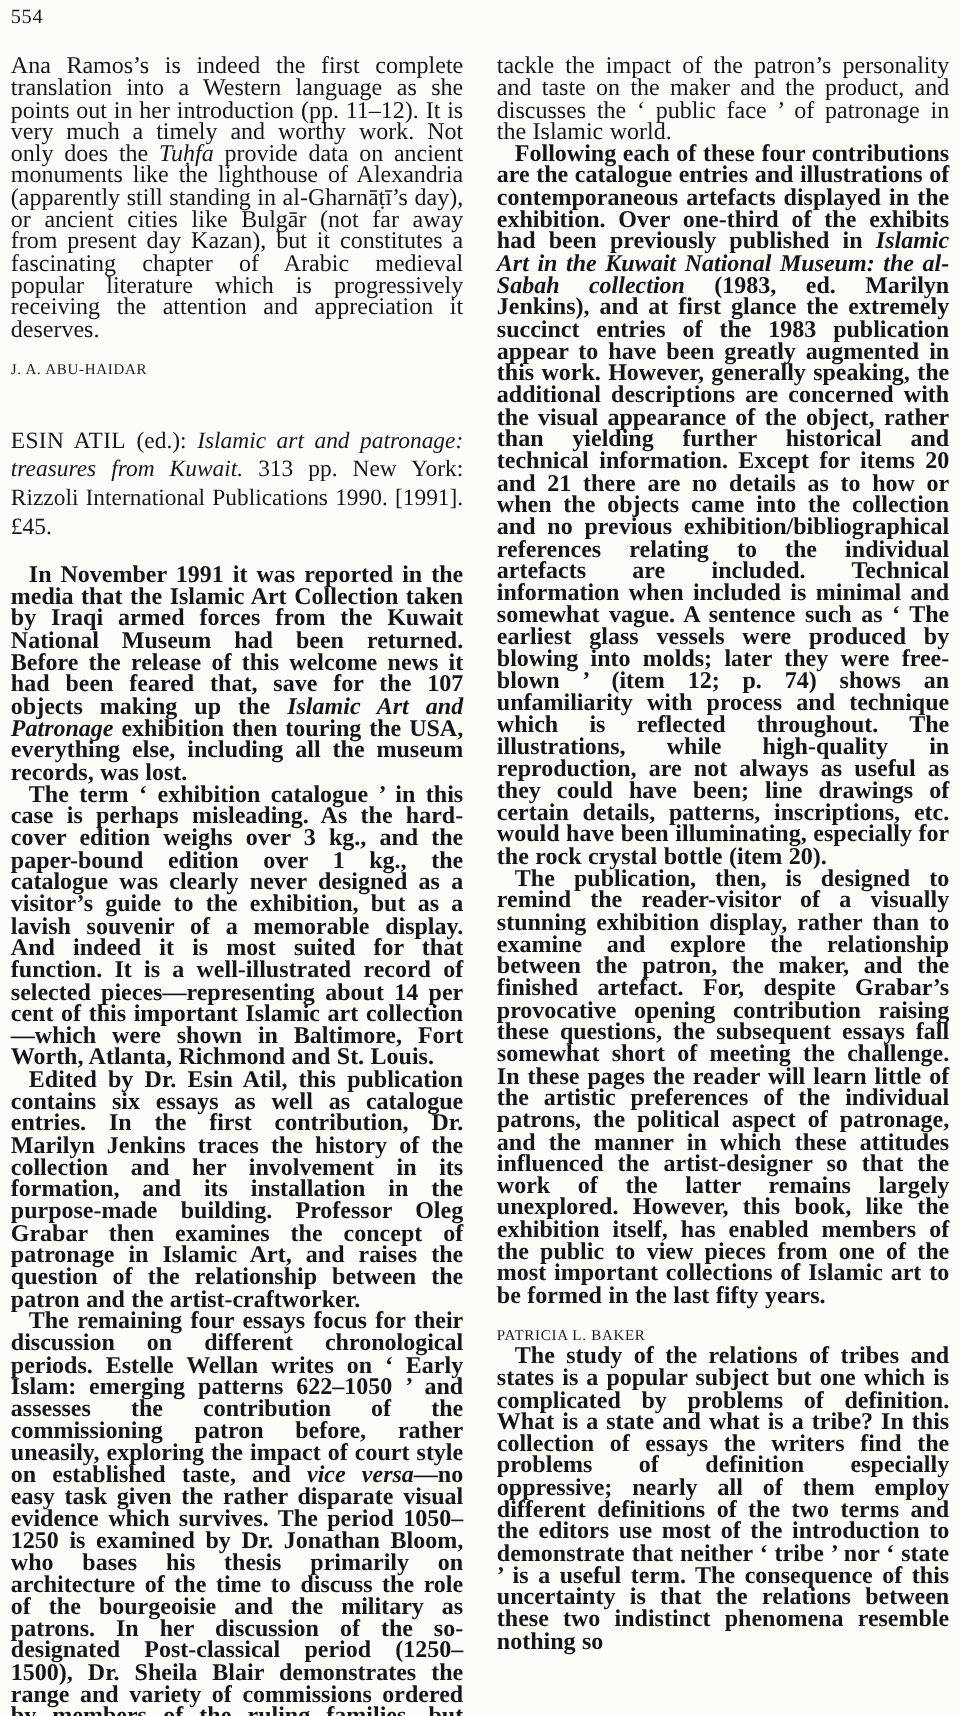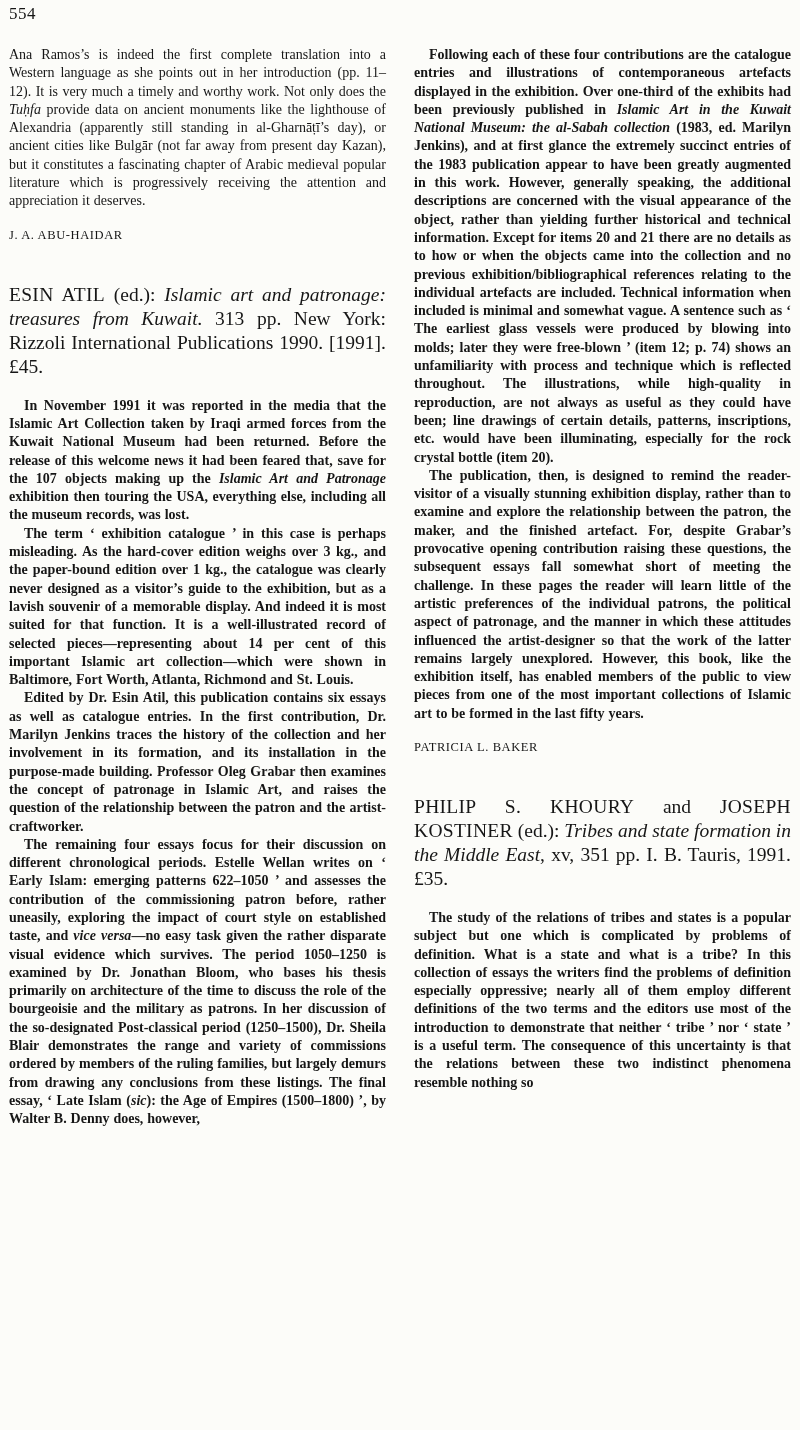--- a/index.html
+++ b/index.html
@@ -41,21 +41,21 @@
   .columns {
     display: flex;
     gap: 28px;
     margin-top: 16px;
   }
   .col {
     width: 377px;
     flex: 0 0 377px;
   }
   p.body-para {
-    font-size: 14px;
+    font-size: 20px;
     line-height: 18.3px;
     text-align: justify;
     hyphens: auto;
     -webkit-hyphens: auto;
     word-spacing: 0.4px;
   }
   p.body-para.indent { text-indent: 15px; font-weight: bold; }
   p.signature {
     margin-top: 17px;
     text-align: left;
@@ -99,28 +99,28 @@
       <p class="body-para indent"><span>The term ‘ exhibition catalogue ’ in this case is perhaps misleading. As the hard-cover edition weighs over 3 kg., and the paper-bound edition over 1 kg., the catalogue was clearly never designed as a visitor’s guide to the exhibition, but as a lavish souvenir of a memorable display. And indeed it is most suited for that function. It is a well-illustrated record of selected pieces—representing about 14 per cent of this important Islamic art collection—which were shown in Baltimore, Fort Worth, Atlanta, Richmond and St. Louis.</span></p>
 
       <p class="body-para indent"><span>Edited by Dr. Esin Atil, this publication contains six essays as well as catalogue entries. In the first contribution, Dr. Marilyn Jenkins traces the history of the collection and her involvement in its formation, and its installation in the purpose-made building. Professor Oleg Grabar then examines the concept of patronage in Islamic Art, and raises the question of the relationship between the patron and the artist-craftworker.</span></p>
 
       <p class="body-para indent"><span>The remaining four essays focus for their discussion on different chronological periods. Estelle Wellan writes on ‘ Early Islam: emerging patterns 622–1050 ’ and assesses the contribution of the commissioning patron before, rather uneasily, exploring the impact of court style on established taste, and </span><i>vice versa</i><span>—no easy task given the rather disparate visual evidence which survives. The period 1050–1250 is examined by Dr. Jonathan Bloom, who bases his thesis primarily on architecture of the time to discuss the role of the bourgeoisie and the military as patrons. In her discussion of the so-designated Post-classical period (1250–1500), Dr. Sheila Blair demonstrates the range and variety of commissions ordered by members of the ruling families, but largely demurs from drawing any conclusions from these listings. The final essay, ‘ Late Islam (</span><i>sic</i><span>): the Age of Empires (1500–1800) ’, by Walter B. Denny does, however,</span></p>
 
     </div>
 
     <div class="col">
 
+      <p class="body-para"><span>tackle the impact of the patron’s personality and taste on the maker and the product, and discusses the ‘ public face ’ of patronage in the Islamic world.</span></p>
 
       <p class="body-para indent"><span>Following each of these four contributions are the catalogue entries and illustrations of contemporaneous artefacts displayed in the exhibition. Over one-third of the exhibits had been previously published in </span><i>Islamic Art in the Kuwait National Museum: the al-Sabah collection</i><span> (1983, ed. Marilyn Jenkins), and at first glance the extremely succinct entries of the 1983 publication appear to have been greatly augmented in this work. However, generally speaking, the additional descriptions are concerned with the visual appearance of the object, rather than yielding further historical and technical information. Except for items 20 and 21 there are no details as to how or when the objects came into the collection and no previous exhibition/bibliographical references relating to the individual artefacts are included. Technical information when included is minimal and somewhat vague. A sentence such as ‘ The earliest glass vessels were produced by blowing into molds; later they were free-blown ’ (item 12; p. 74) shows an unfamiliarity with process and technique which is reflected throughout. The illustrations, while high-quality in reproduction, are not always as useful as they could have been; line drawings of certain details, patterns, inscriptions, etc. would have been illuminating, especially for the rock crystal bottle (item 20).</span></p>
 
       <p class="body-para indent"><span>The publication, then, is designed to remind the reader-visitor of a visually stunning exhibition display, rather than to examine and explore the relationship between the patron, the maker, and the finished artefact. For, despite Grabar’s provocative opening contribution raising these questions, the subsequent essays fall somewhat short of meeting the challenge. In these pages the reader will learn little of the artistic preferences of the individual patrons, the political aspect of patronage, and the manner in which these attitudes influenced the artist-designer so that the work of the latter remains largely unexplored. However, this book, like the exhibition itself, has enabled members of the public to view pieces from one of the most important collections of Islamic art to be formed in the last fifty years.</span></p>
 
       <p class="signature">PATRICIA L. BAKER</p>
 
-      <h2 class="review-heading"><span class="author">PHILIP S. KHOURY</span><span> and </span><span class="author">JOSEPH KOSTINER</span><span> (ed.): </span><i>Tribes and state formation in the Middle East</i><span>, xv, 351 pp. I. B. Tauris, 1991. £35.</span></h2>
 
       <p class="body-para indent"><span>The study of the relations of tribes and states is a popular subject but one which is complicated by problems of definition. What is a state and what is a tribe? In this collection of essays the writers find the problems of definition especially oppressive; nearly all of them employ different definitions of the two terms and the editors use most of the introduction to demonstrate that neither ‘ tribe ’ nor ‘ state ’ is a useful term. The consequence of this uncertainty is that the relations between these two indistinct phenomena resemble nothing so</span></p>
 
     </div>
 
   </div>
 
 </div>
 
 </body></html>

